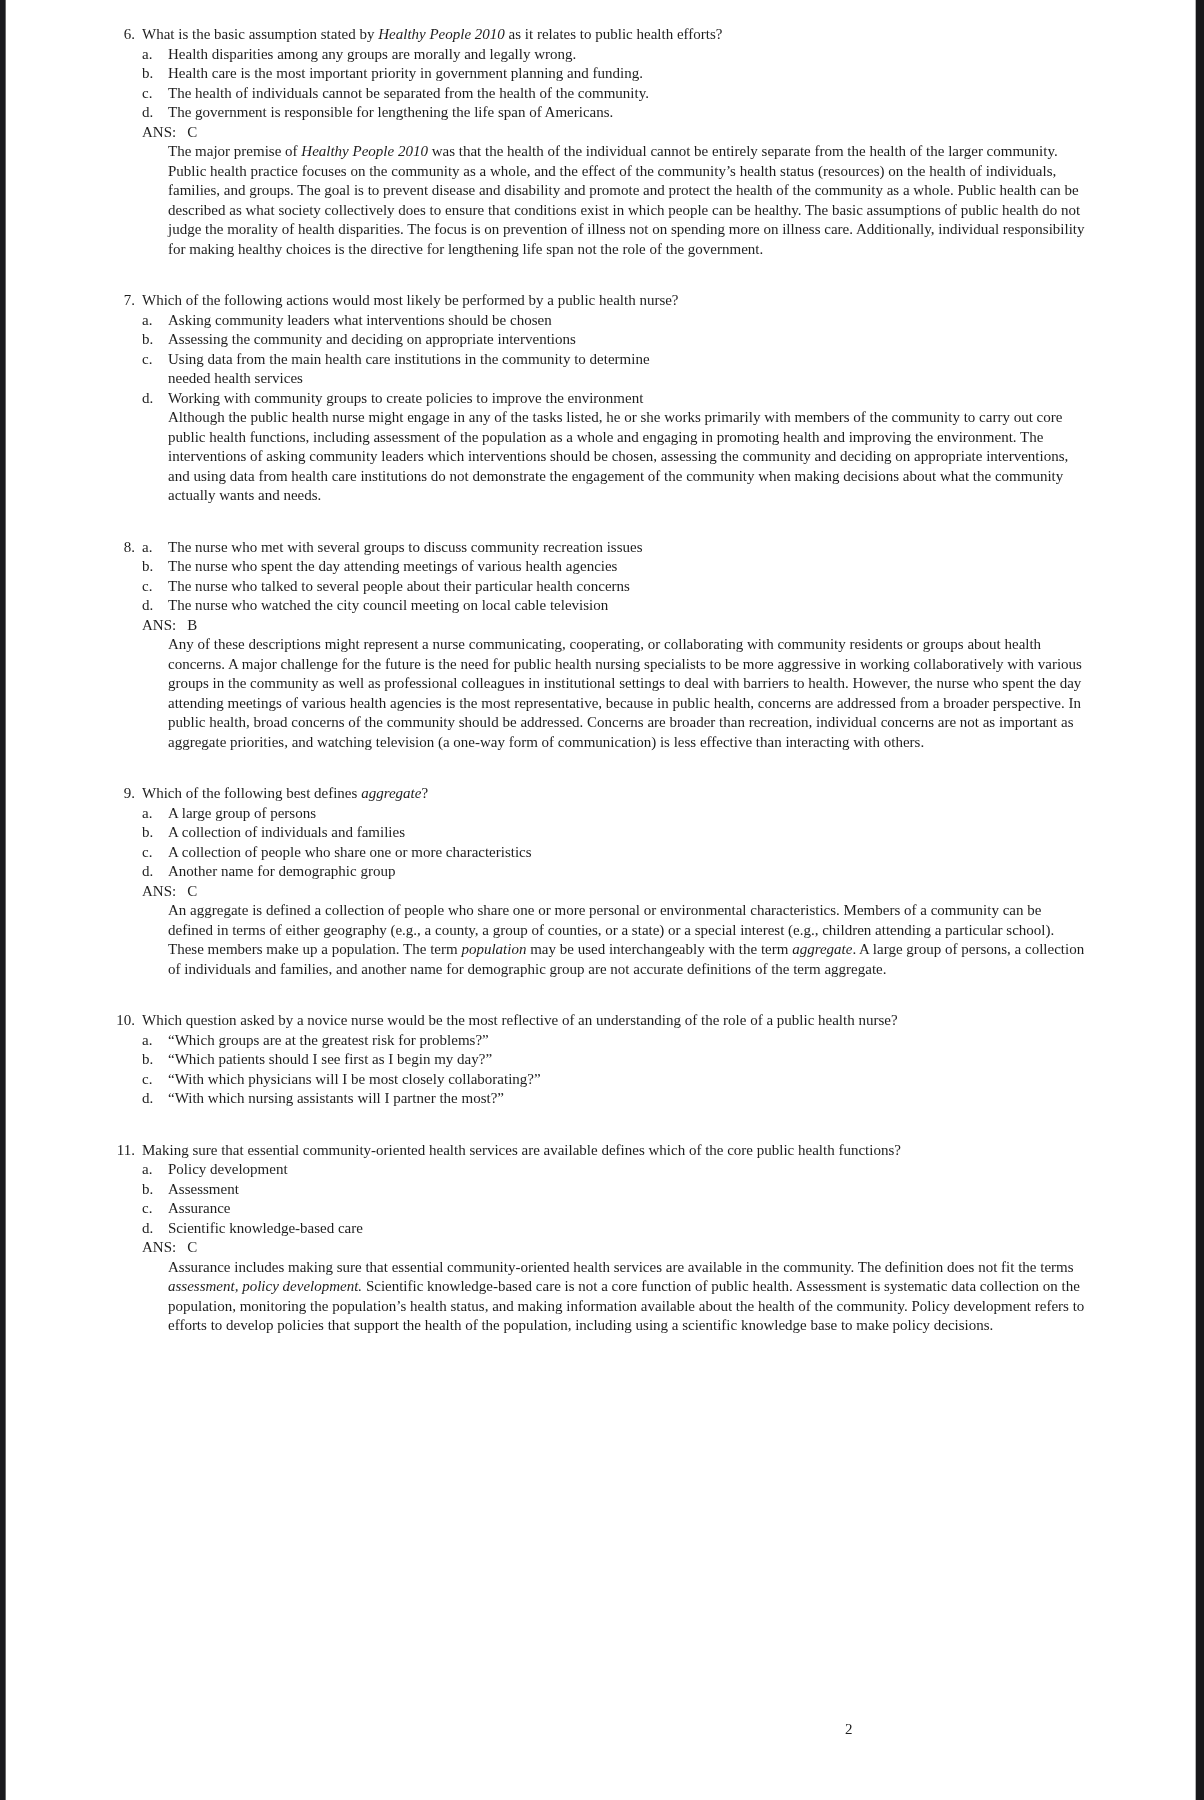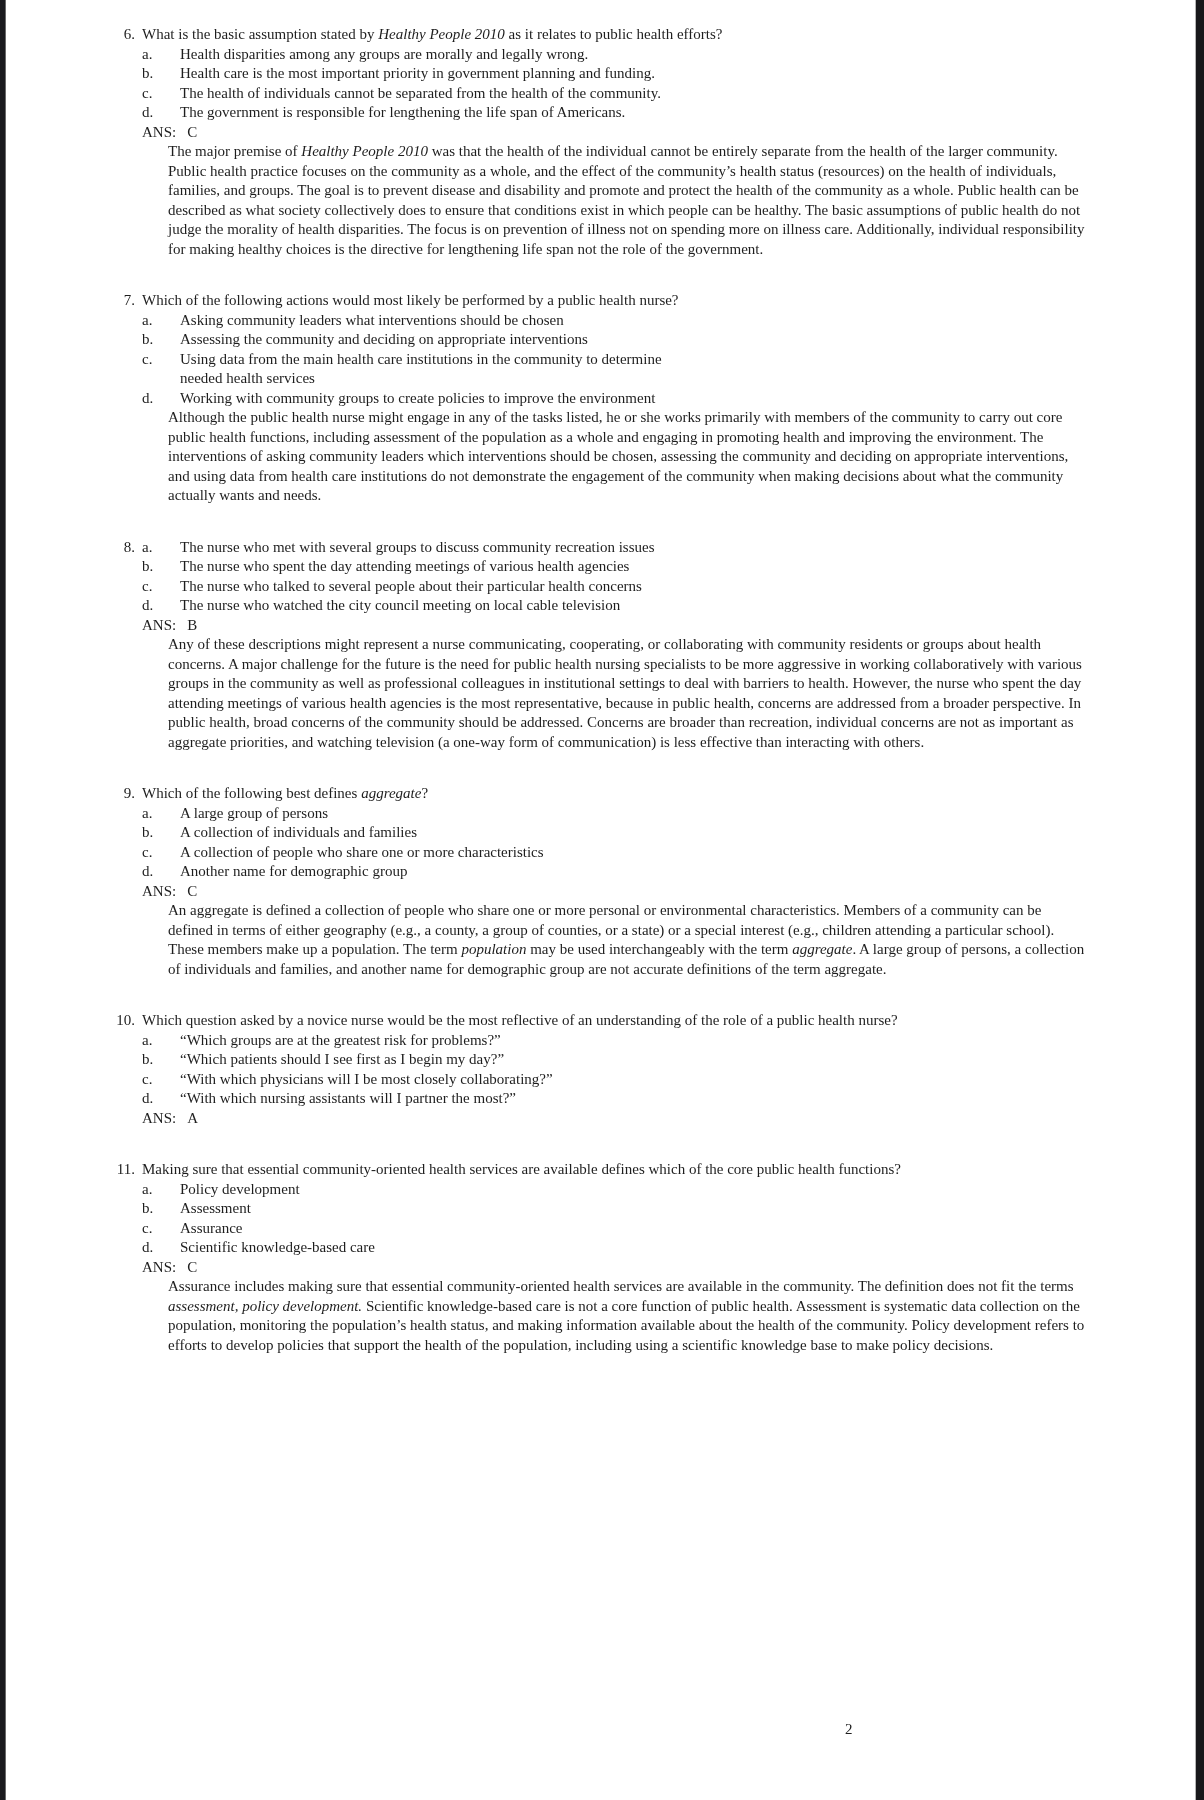--- a/index.html
+++ b/index.html
@@ -26,21 +26,21 @@
   .question { margin-bottom: 32px; }
   .q-row { display: flex; }
   .q-num {
     flex: 0 0 27px; text-align: right;
     line-height: 19.5px; white-space: nowrap;
   }
   .q-body { flex: 1; margin-left: 7px; max-width: 948px; }
   .q-stem { line-height: 19.5px; }
   .option { display: flex; line-height: 19.5px; }
   .opt-letter { flex: 0 0 26px; }
-  .opt-text { flex: 1; margin-left: 12px; }
+  .opt-text { flex: 1; }
   .ans-line { line-height: 19.5px; }
   .ans-letter { margin-left: 11px; }
   .rationale { line-height: 19.5px; text-align: left; margin-left: 26px; }
   .page-number {
     position: absolute; left: 845px; top: 1720px; line-height: 19.5px;
   }
   i { font-style: italic; text-align: center; }
 </style>
 </head>
 <body>
@@ -176,23 +176,20 @@
           <span class="opt-text">“Which patients should I see first as I begin my day?”</span>
         </div>
         <div class="option">
           <span class="opt-letter">c.</span>
           <span class="opt-text">“With which physicians will I be most closely collaborating?”</span>
         </div>
         <div class="option">
           <span class="opt-letter">d.</span>
           <span class="opt-text">“With which nursing assistants will I partner the most?”</span>
         </div>
-        <div class="ans-line">
-          <span>ANS:</span><span class="ans-letter">A</span>
-        </div>
       </div>
     </div>
   </section>
 
   <section class="question">
     <div class="q-row">
       <span class="q-num">11.</span>
       <div class="q-body">
         <div class="q-stem">Making sure that essential community-oriented health services are available defines which of the core public health functions?</div>
         <div class="option">

